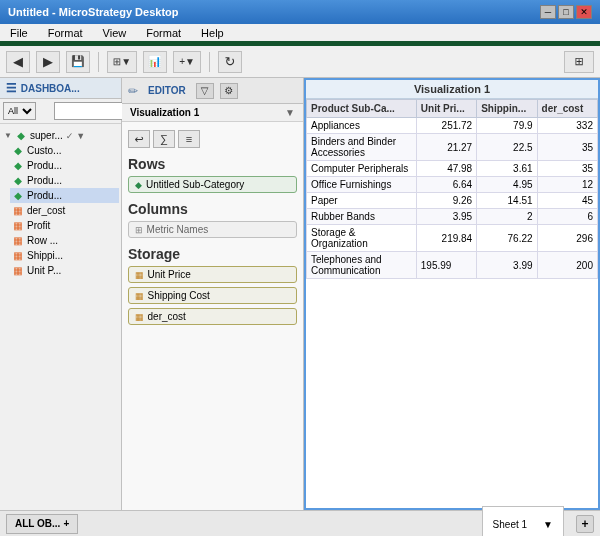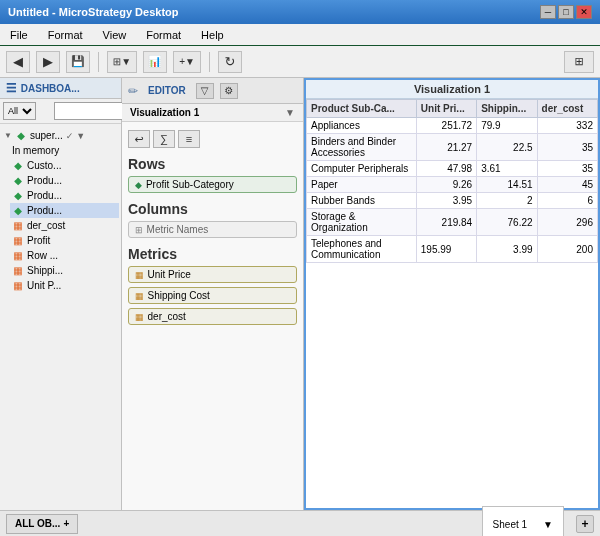--- a/index.html
+++ b/index.html
@@ -24,21 +24,21 @@
       font-size: 9px;
       display: flex; align-items: center; justify-content: center;
       cursor: pointer;
       color: black;
     }
     .title-bar-btn.close { background: #e05050; }
 
     
     .menu-bar {
       background: #f0f0f0;
-      border-bottom: 1px solid #14532d;
+      border-bottom: 5px solid #14532d;
       display: flex;
       padding: 2px 4px;
       height: 22px;
       align-items: center;
       gap: 8px;
     }
     .menu-item { font-size: 11px; padding: 2px 6px; cursor: pointer; color: #000; }
 
     
     .toolbar {
@@ -335,23 +335,20 @@
     <div class="tree-area">
 
       <div class="tree-item">
         <span class="tree-arrow">▼</span>
         <span class="tree-icon icon-diamond">◆</span>
         <span>super...</span>
         <span style="font-size:9px; color:#666;">✓</span>
         <span style="font-size:9px; color:#666;">▼</span>
       </div>
       <div class="tree-item indent1">
-        <span>In memory</span>
-      </div>
-      <div class="tree-item indent1">
         <span class="tree-icon icon-diamond">◆</span>
         <span>Custo...</span>
       </div>
       <div class="tree-item indent1">
         <span class="tree-icon icon-diamond">◆</span>
         <span>Produ...</span>
       </div>
       <div class="tree-item indent1">
         <span class="tree-icon icon-diamond">◆</span>
         <span>Produ...</span>
@@ -397,30 +394,30 @@
     <div class="editor-body">
       <div class="editor-undo-redo">
         <div class="small-btn">↩</div>
         <div class="small-btn">∑</div>
         <div class="small-btn">≡</div>
       </div>
 
       <div class="section-label">Rows</div>
       <div class="field-pill">
         <span class="field-pill-icon">◆</span>
-        <span>Profit Sub-Category</span>
+        <span>Untitled Sub-Category</span>
       </div>
 
       <div class="section-label">Columns</div>
       <div class="col-names-pill">
         <span style="font-size:9px; color:#888;">⊞</span>
         <span>Metric Names</span>
       </div>
 
-      <div class="section-label">Metrics</div>
+      <div class="section-label">Storage</div>
       <div class="field-pill metric">
         <span class="field-pill-icon metric">▦</span>
         <span>Unit Price</span>
       </div>
       <div class="field-pill metric">
         <span class="field-pill-icon metric">▦</span>
         <span>Shipping Cost</span>
       </div>
       <div class="field-pill metric">
         <span class="field-pill-icon metric">▦</span>
@@ -438,34 +435,40 @@
             <th class="col-subcategory">Product Sub-Ca...</th>
             <th class="col-num">Unit Pri...</th>
             <th class="col-num">Shippin...</th>
             <th class="col-num">der_cost</th>
           </tr>
         </thead>
         <tbody id="table-body">
         <tr>
     <td>Appliances</td>
     <td style="text-align:right;">251.72</td>
-    <td style="">79.9</td>
+    <td style="text-align:right;">79.9</td>
     <td style="text-align:right;">332</td>
   </tr>
             <tr>
     <td>Binders and Binder Accessories</td>
     <td style="text-align:right;">21.27</td>
     <td style="text-align:right;">22.5</td>
     <td style="text-align:right;">35</td>
   </tr>
             <tr>
     <td>Computer Peripherals</td>
     <td style="text-align:right;">47.98</td>
-    <td style="margin-top:32px;">3.61</td>
+    <td style="text-align:right;margin-top:32px;">3.61</td>
     <td style="text-align:right;">35</td>
+  </tr>
+            <tr>
+    <td>Office Furnishings</td>
+    <td style="text-align:right;">6.64</td>
+    <td style="text-align:right;">4.95</td>
+    <td style="text-align:right;">12</td>
   </tr>
             <tr>
     <td>Paper</td>
     <td style="text-align:right;">9.26</td>
     <td style="text-align:right;">14.51</td>
     <td style="text-align:right;">45</td>
   </tr>
             <tr>
     <td>Rubber Bands</td>
     <td style="text-align:right;">3.95</td>

